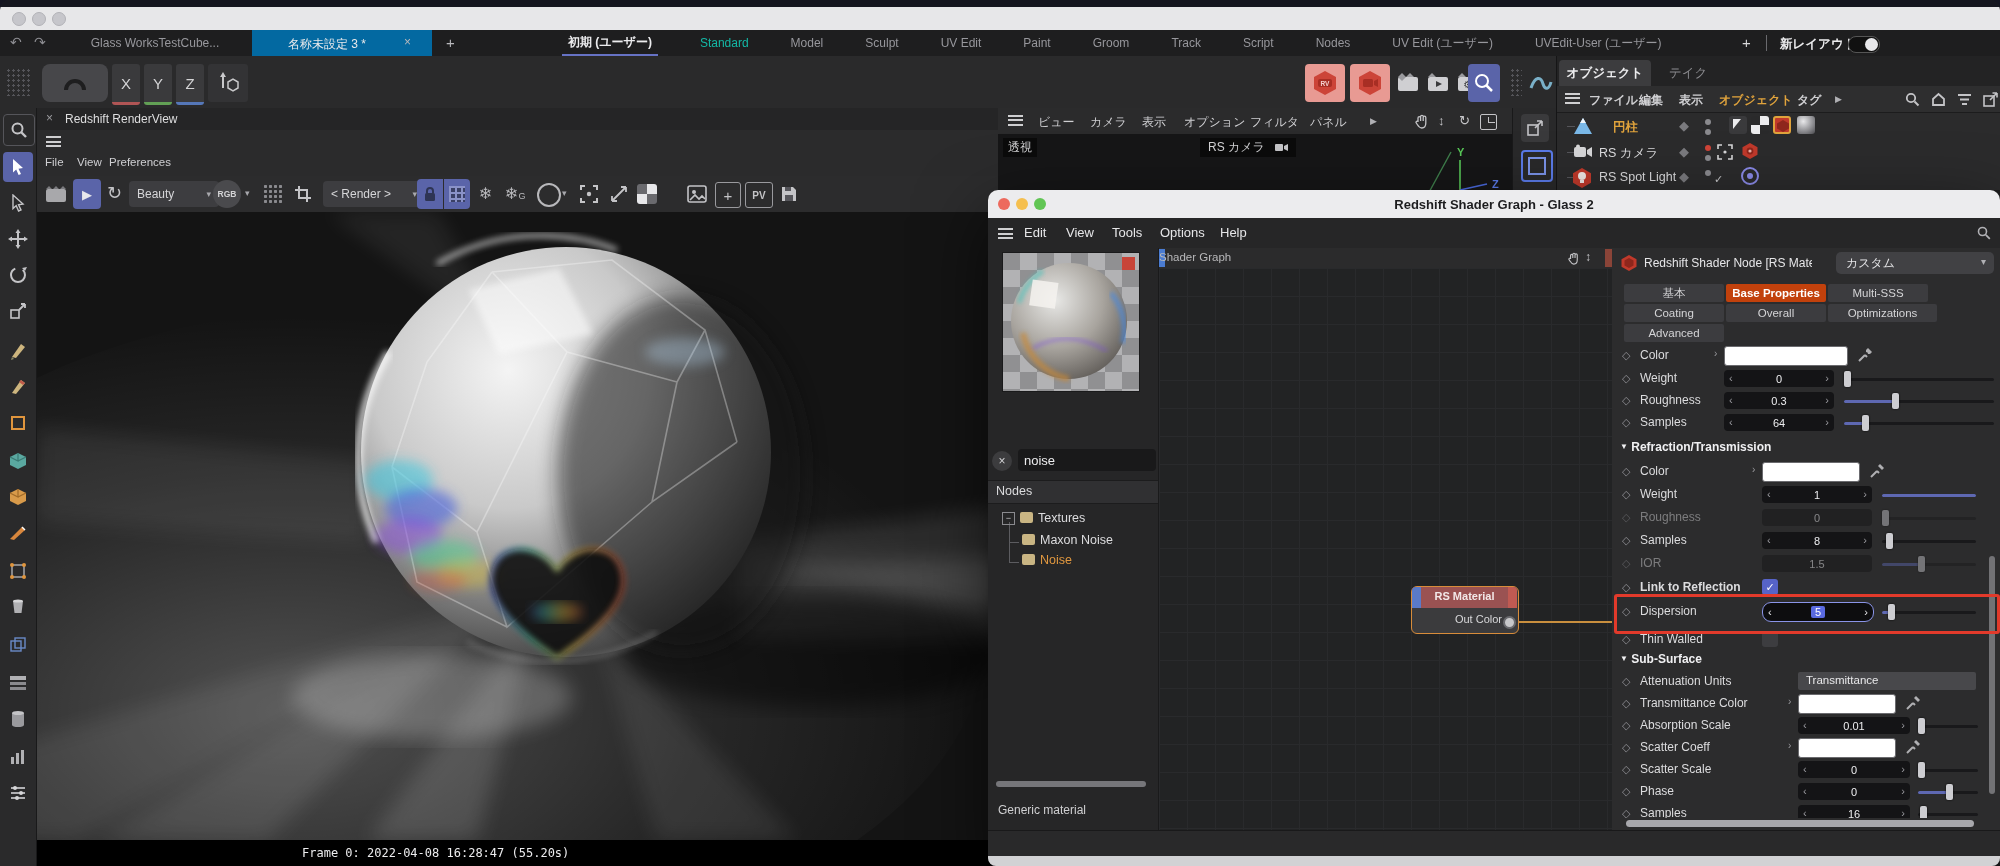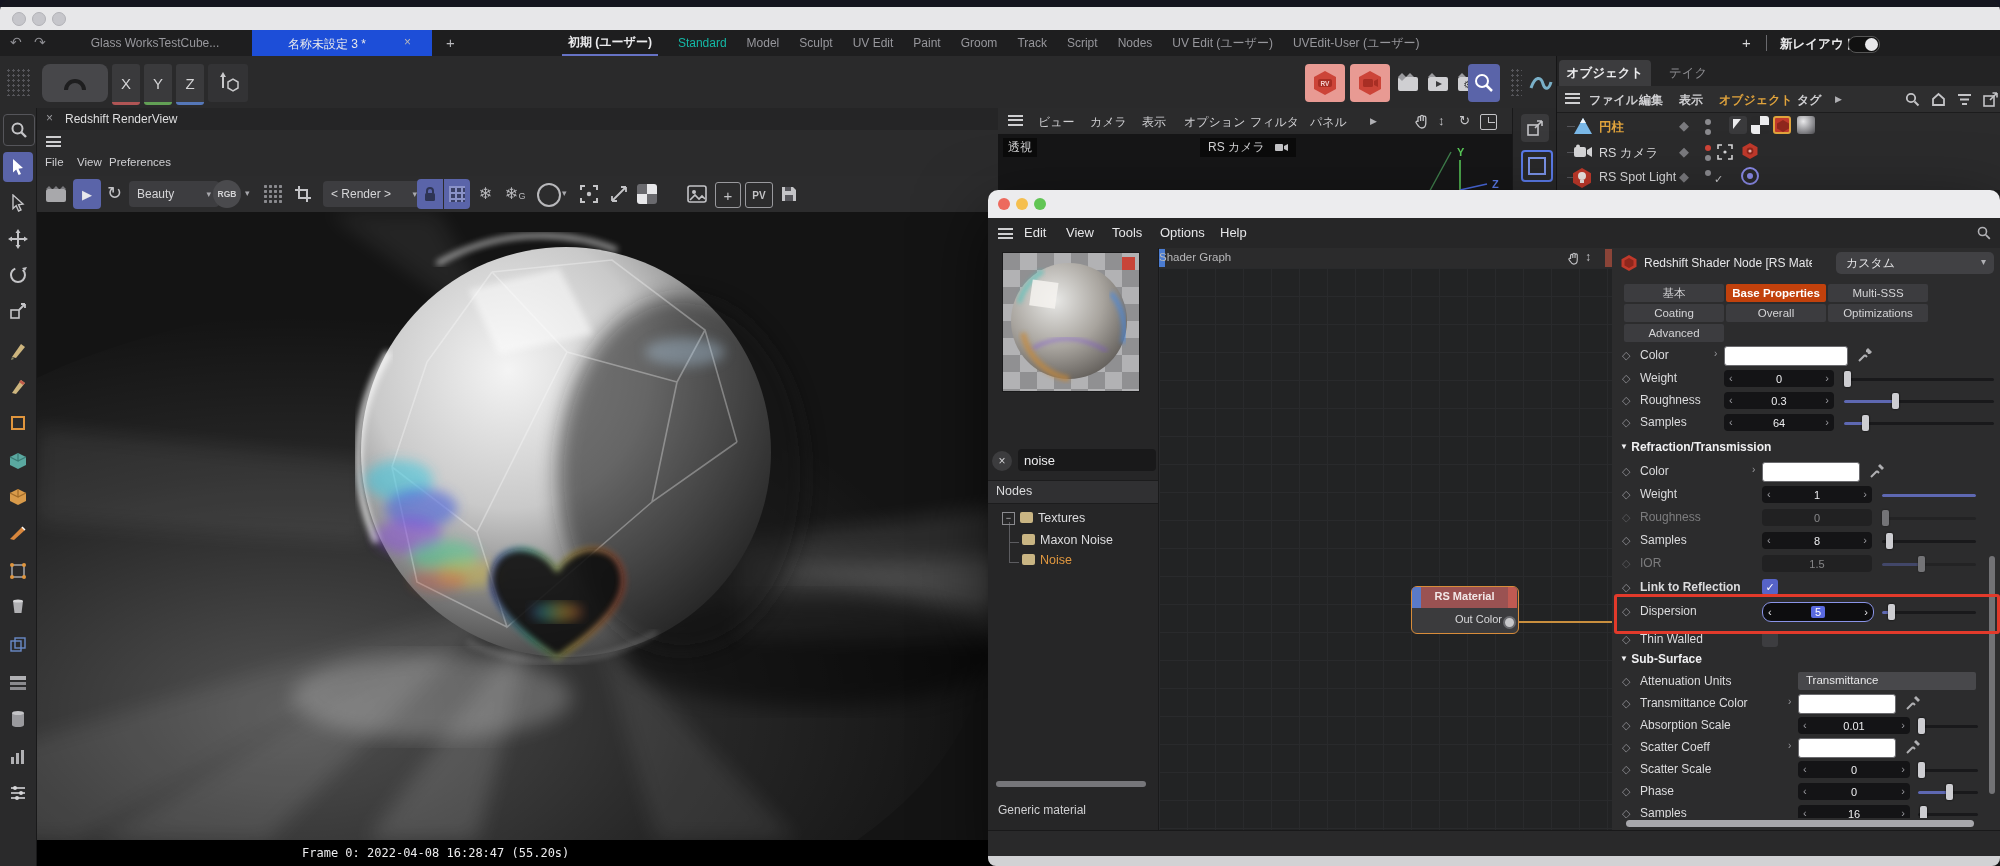--- a/index.html
+++ b/index.html
@@ -45,27 +45,27 @@
   <div class="r" style="left:0;top:0;width:2000px;height:30px;background:linear-gradient(#15161f 0,#15161f 7px,#e7e7e9 7px);">
     <div class="ic" style="left:12px;top:12px;width:12px;height:12px;border-radius:50%;background:#c6c6cb;border:1px solid #b2b2b7;"></div>
     <div class="ic" style="left:32px;top:12px;width:12px;height:12px;border-radius:50%;background:#c6c6cb;border:1px solid #b2b2b7;"></div>
     <div class="ic" style="left:52px;top:12px;width:12px;height:12px;border-radius:50%;background:#c6c6cb;border:1px solid #b2b2b7;"></div>
   </div>
 
   <div class="r" style="left:0;top:30px;width:2000px;height:26px;background:#1e1e1f;border-bottom:1px solid #121213;">
     <div class="tx" style="left:10px;top:4px;font-size:14px;color:#8d8d92;">↶</div>
     <div class="tx" style="left:34px;top:4px;font-size:14px;color:#8d8d92;">↷</div>
     <div class="tx" style="left:60px;top:6px;width:190px;text-align:center;font-size:12px;color:#97979c;">Glass WorksTestCube...</div>
-    <div class="r" style="left:252px;top:0;width:180px;height:26px;background:#1d4ed8;">
+    <div class="r" style="left:252px;top:0;width:180px;height:26px;background:#0369a1;">
       <span class="tx" style="left:0;top:6px;width:150px;text-align:center;font-size:12px;color:#e9e9eb;">名称未設定 3 *</span>
       <span class="tx" style="left:152px;top:5px;font-size:12px;color:#b8b8bc;">×</span>
     </div>
     <div class="tx" style="left:446px;top:4px;font-size:15px;color:#b8b8bc;">+</div>
 
-    <div class="r flexc" style="left:562px;top:0;height:26px;gap:20px;justify-content:space-between;">
+    <div class="r flexc" style="left:562px;top:0;height:26px;gap:42px;justify-content:space-between;">
       <span class="tx" style="position:static;font-size:12px;color:#ececee;font-weight:bold;border-bottom:3px solid #6672c4;padding:4px 6px 3px;">初期 (ユーザー)</span>
       <span class="menu-t" style="color:#14b8a6;">Standard</span>
       <span class="menu-t" style="color:#97979c;">Model</span>
       <span class="menu-t" style="color:#97979c;">Sculpt</span>
       <span class="menu-t" style="color:#97979c;">UV Edit</span>
       <span class="menu-t" style="color:#97979c;">Paint</span>
       <span class="menu-t" style="color:#97979c;">Groom</span>
       <span class="menu-t" style="color:#97979c;">Track</span>
       <span class="menu-t" style="color:#97979c;">Script</span>
       <span class="menu-t" style="color:#97979c;">Nodes</span>
@@ -618,21 +618,21 @@
           </svg>
         </div>
     </div>
 
     <div class="r" style="left:0;top:58px;width:444px;height:25px;">
       <div class="r" style="left:10px;top:12px;width:8px;height:1px;background:#55555a;"></div>
       <svg class="r" style="left:16px;top:3px;" width="20" height="19" viewBox="0 0 20 19">
           <path d="M10 1 L19 17 H1 Z" fill="#7ab8e8"></path>
           <path d="M10 1 L13 6 H7 Z" fill="#f0f6fc"></path>
         </svg>
-      <span class="tx" style="left:42px;top:5px;font-size:12.5px;font-weight:bold;color:#e0a33c;">円柱</span>
+      <span class="tx" style="left:56px;top:5px;font-size:12.5px;font-weight:bold;color:#e0a33c;">円柱</span>
       <span class="tx" style="left:122px;top:4px;color:#7a7a7e;font-size:13px;">◆</span>
       <div class="r" style="left:148px;top:5px;width:6px;height:6px;border-radius:50%;background:#8a8a8e;"></div>
       <div class="r" style="left:148px;top:15px;width:6px;height:6px;border-radius:50%;background:#8a8a8e;"></div>
       <div class="tag" style="left:172px;background:#3a3a3c;"><svg width="18" height="18" viewBox="0 0 18 18">
             <path d="M4 3 h8 l-8 10z" fill="#ececee"></path>
           </svg></div>
       <div class="tag" style="left:194px;background:conic-gradient(#ececee 0 25%,#2a2a2b 0 50%,#ececee 0 75%,#2a2a2b 0);"></div>
       <div class="tag" style="left:216px;background:#c0392b;border:2px solid #e0a33c;box-sizing:border-box;"><svg width="14" height="14" viewBox="0 0 14 14" style="margin:1px;">
             <path d="M7 1 L13 4.5 V9.5 L7 13 L1 9.5 V4.5z" fill="#8e261c"></path>
           </svg></div>
@@ -675,20 +675,21 @@
         </div>
     </div>
   </div>
 
   <div class="r" style="left:988px;top:190px;width:1012px;height:676px;border-radius:10px 10px 8px 8px;overflow:hidden;box-shadow:0 25px 70px rgba(0,0,0,.6);background:#262627;">
 
     <div class="r" style="left:0;top:0;width:1012px;height:28px;background:#ececee;border-bottom:1px solid #c8c8ca;">
       <div class="ic" style="left:10px;top:8px;width:12px;height:12px;border-radius:50%;background:#ed6a5e;"></div>
       <div class="ic" style="left:28px;top:8px;width:12px;height:12px;border-radius:50%;background:#f5bf4f;"></div>
       <div class="ic" style="left:46px;top:8px;width:12px;height:12px;border-radius:50%;background:#61c554;"></div>
+      <div class="tx" style="left:0;top:7px;width:1012px;text-align:center;font-size:13px;font-weight:bold;color:#1d1d1f;">Redshift Shader Graph - Glass 2</div>
     </div>
 
     <div class="r" style="left:0;top:28px;width:1012px;height:30px;background:#262627;border-bottom:1px solid #1a1a1b;">
       <div class="ham r" style="left:10px;top:10px;"></div>
       <span class="tx" style="left:36px;top:7px;font-size:13px;color:#e6e6e8;">Edit</span>
       <span class="tx" style="left:78px;top:7px;font-size:13px;color:#e6e6e8;">View</span>
       <span class="tx" style="left:124px;top:7px;font-size:13px;color:#e6e6e8;">Tools</span>
       <span class="tx" style="left:172px;top:7px;font-size:13px;color:#e6e6e8;">Options</span>
       <span class="tx" style="left:232px;top:7px;font-size:13px;color:#e6e6e8;">Help</span>
       <div class="ic" style="left:988px;top:7px;width:16px;height:16px;">
@@ -803,21 +804,21 @@
       <div class="r" style="left:224px;top:4px;width:158px;height:22px;background:#414144;border-radius:5px;">
         <span class="tx" style="left:10px;top:3px;font-size:12px;color:#e6e6e8;">カスタム</span>
         <span class="tx" style="right:8px;top:4px;font-size:10px;color:#b0b0b4;">▾</span>
       </div>
 
       <div class="itab" style="left:12px;top:36px;width:100px;">基本</div>
       <div class="itab act" style="left:114px;top:36px;width:100px;">Base Properties</div>
       <div class="itab" style="left:216px;top:36px;width:100px;">Multi-SSS</div>
       <div class="itab" style="left:12px;top:56px;width:100px;">Coating</div>
       <div class="itab" style="left:114px;top:56px;width:100px;">Overall</div>
-      <div class="itab" style="left:216px;top:56px;width:100px;">Optimizations</div>
+      <div class="itab" style="left:216px;top:56px;width:109px;">Optimizations</div>
       <div class="itab" style="left:12px;top:76px;width:100px;">Advanced</div>
 
       <div class="prow" style="top:98px;">
         <span class="pdia">◇</span>
         <span class="plab">Color</span>
         <span class="gt" style="left:102px;">›</span>
         <div class="swatch" style="left:112px;width:122px;"></div>
         <svg class="r" style="left:246px;top:1px;" width="15" height="15" viewBox="0 0 15 15">
             <path d="M1 14 l6-6 M7 8 l2 2 M9 3 l3 3 M8 4 a3 3 0 0 1 3 3" stroke="#b0b0b3" stroke-width="2" fill="none"></path>
             <path d="M10 1 l4 4 -2 2 -4-4z" fill="#b0b0b3"></path>

